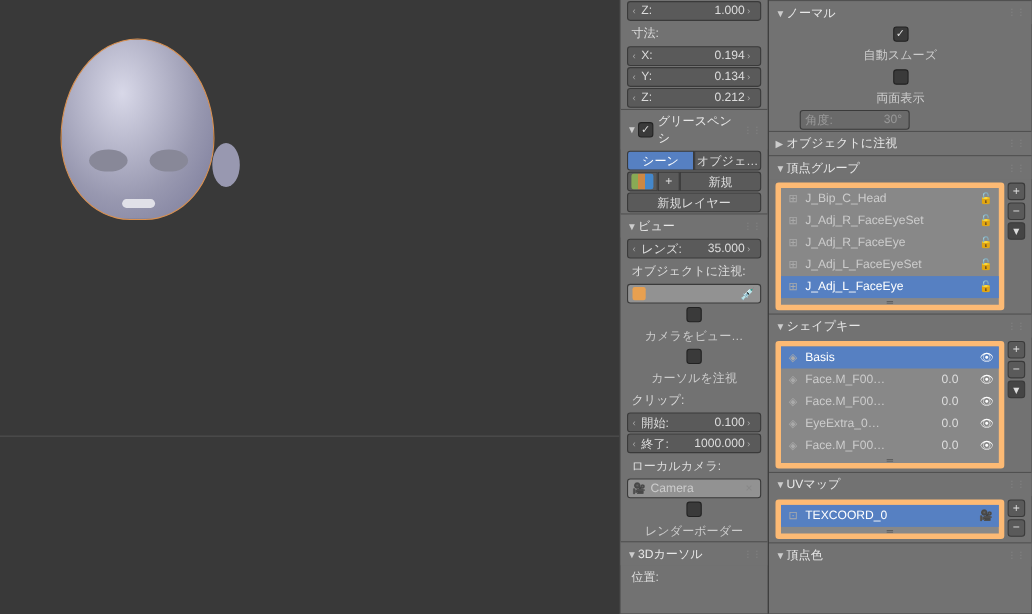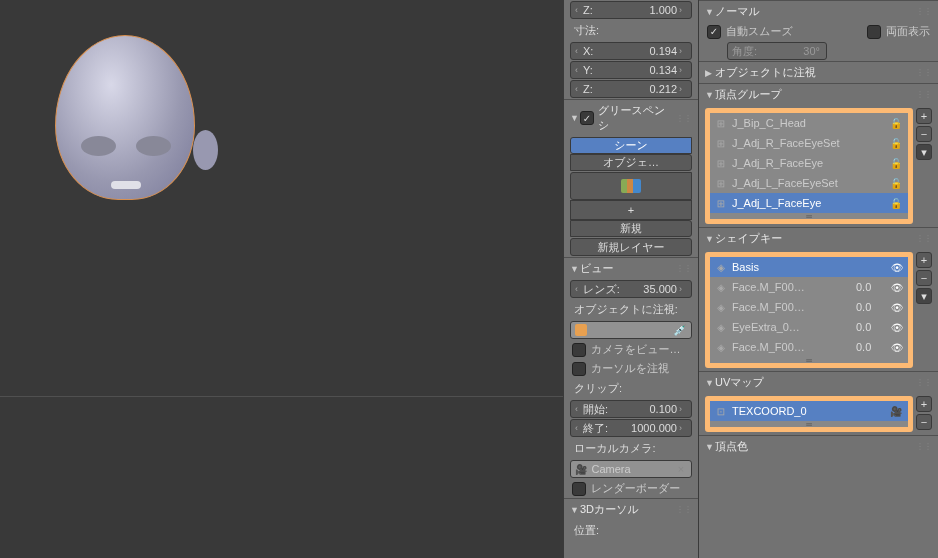--- a/index.html
+++ b/index.html
@@ -23,27 +23,27 @@
 .num-field .val { flex: 1; text-align: right; color: #ddd; padding-right: 2px; }
 
 .sect-header { display: flex; align-items: center; background: #727272; padding: 3px 6px; border-top: 1px solid #505050; }
 .sect-header .tri { width: 10px; color: #ccc; font-size: 9px; }
 .sect-header .title { flex: 1; color: #e8e8e8; }
 .sect-header .grip { color: #888; font-size: 8px; }
 
 .sub-label { padding: 3px 10px; color: #ddd; }
 
 .btn { background: #5a5a5a; border: 1px solid #3a3a3a; border-radius: 3px; height: 18px; margin: 1px 6px; display: flex; align-items: center; justify-content: center; color: #ddd; }
-.btn-row { display: flex; margin: 1px 6px; gap: 0; flex-direction: column; }
+.btn-row { display: flex; margin: 1px 6px; gap: 0; }
 .btn-row .btn { margin: 0; flex: 1; border-radius: 0; }
 .btn-row .btn:first-child { border-radius: 3px 0 0 3px; }
 .btn-row .btn:last-child { border-radius: 0 3px 3px 0; }
 .btn.active { background: #5680c2; color: #fff; }
 
-.check-row { display: flex; align-items: center; padding: 2px 8px; gap: 5px; }
+.check-row { display: flex; align-items: center; padding: 2px 8px; gap: 5px; flex-direction: column; }
 .checkbox { width: 14px; height: 14px; background: #3a3a3a; border: 1px solid #222; border-radius: 3px; display: flex; align-items: center; justify-content: center; color: #ddd; font-size: 10px; }
 .checkbox.checked::after { content: "✓"; }
 
 .list-box { margin: 3px 6px; background: #888888; border: 5px solid #fdba74; border-radius: 3px; }
 .list-wrap { display: flex; margin: 3px 6px; gap: 3px; }
 .list-wrap .list-box { flex: 1; margin: 0; }
 .side-btns { display: flex; flex-direction: column; gap: 2px; }
 .side-btn { width: 16px; height: 16px; background: #5a5a5a; border: 1px solid #3a3a3a; border-radius: 3px; display: flex; align-items: center; justify-content: center; color: #ddd; font-size: 11px; }
 .side-btn.dark { background: #454545; }
 

